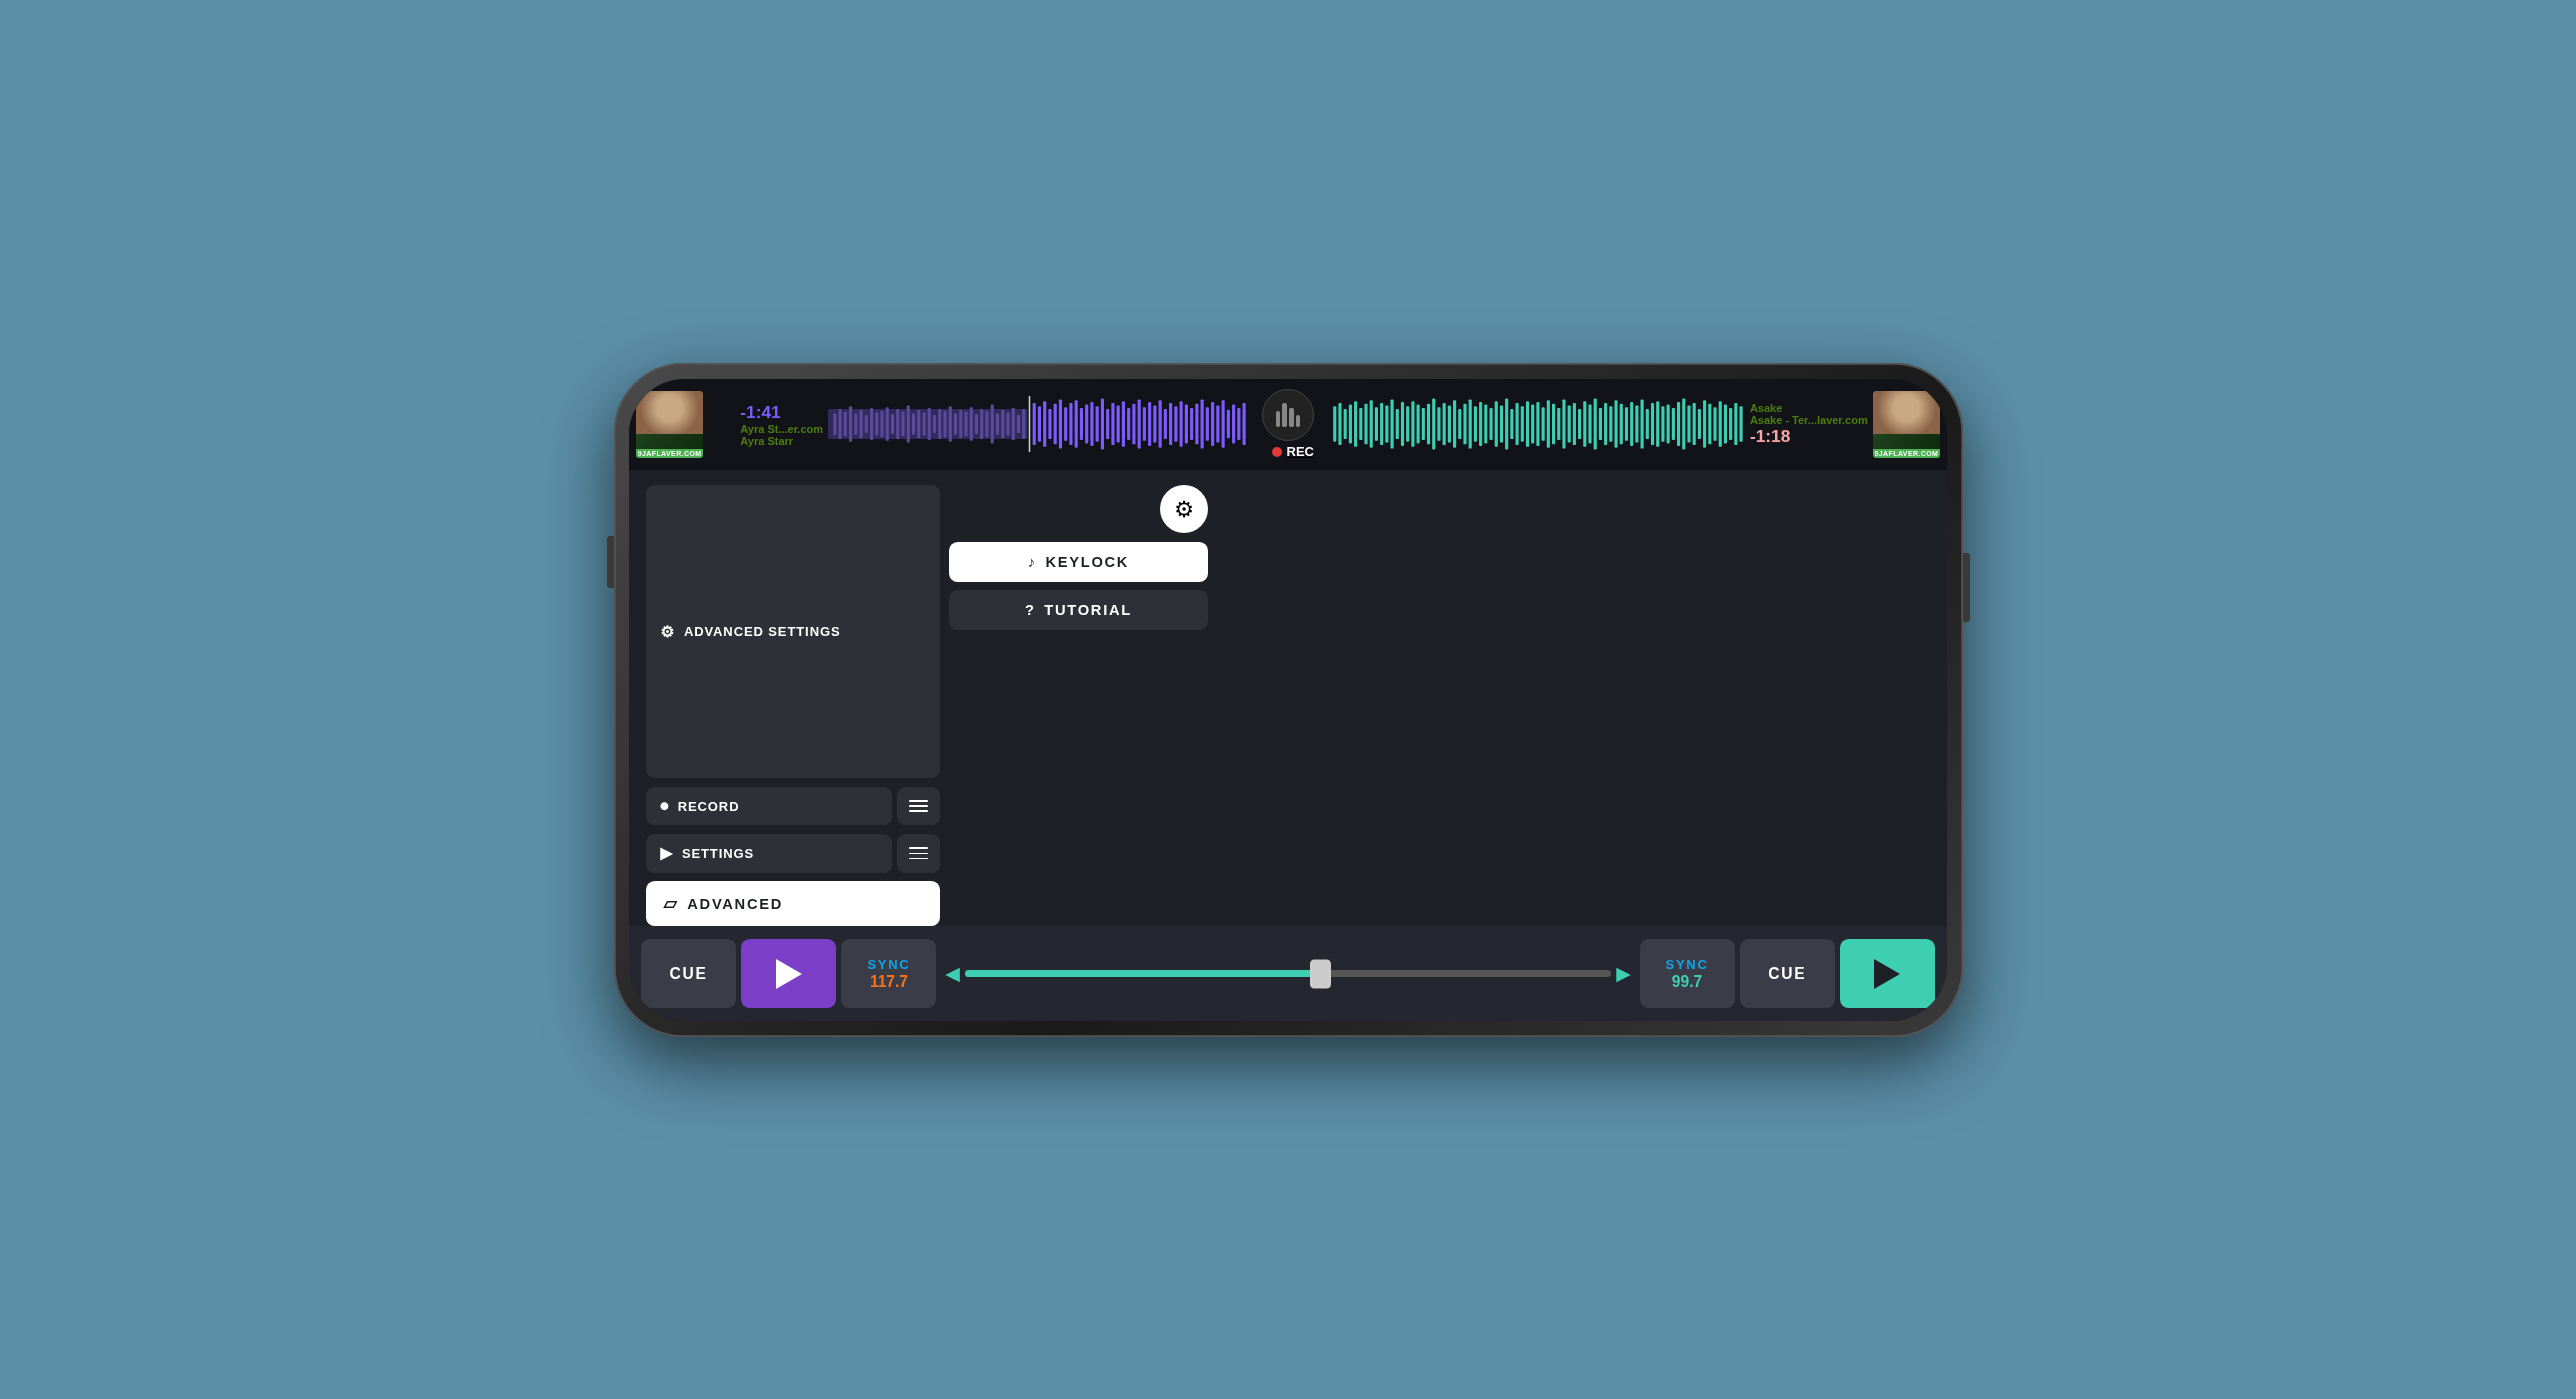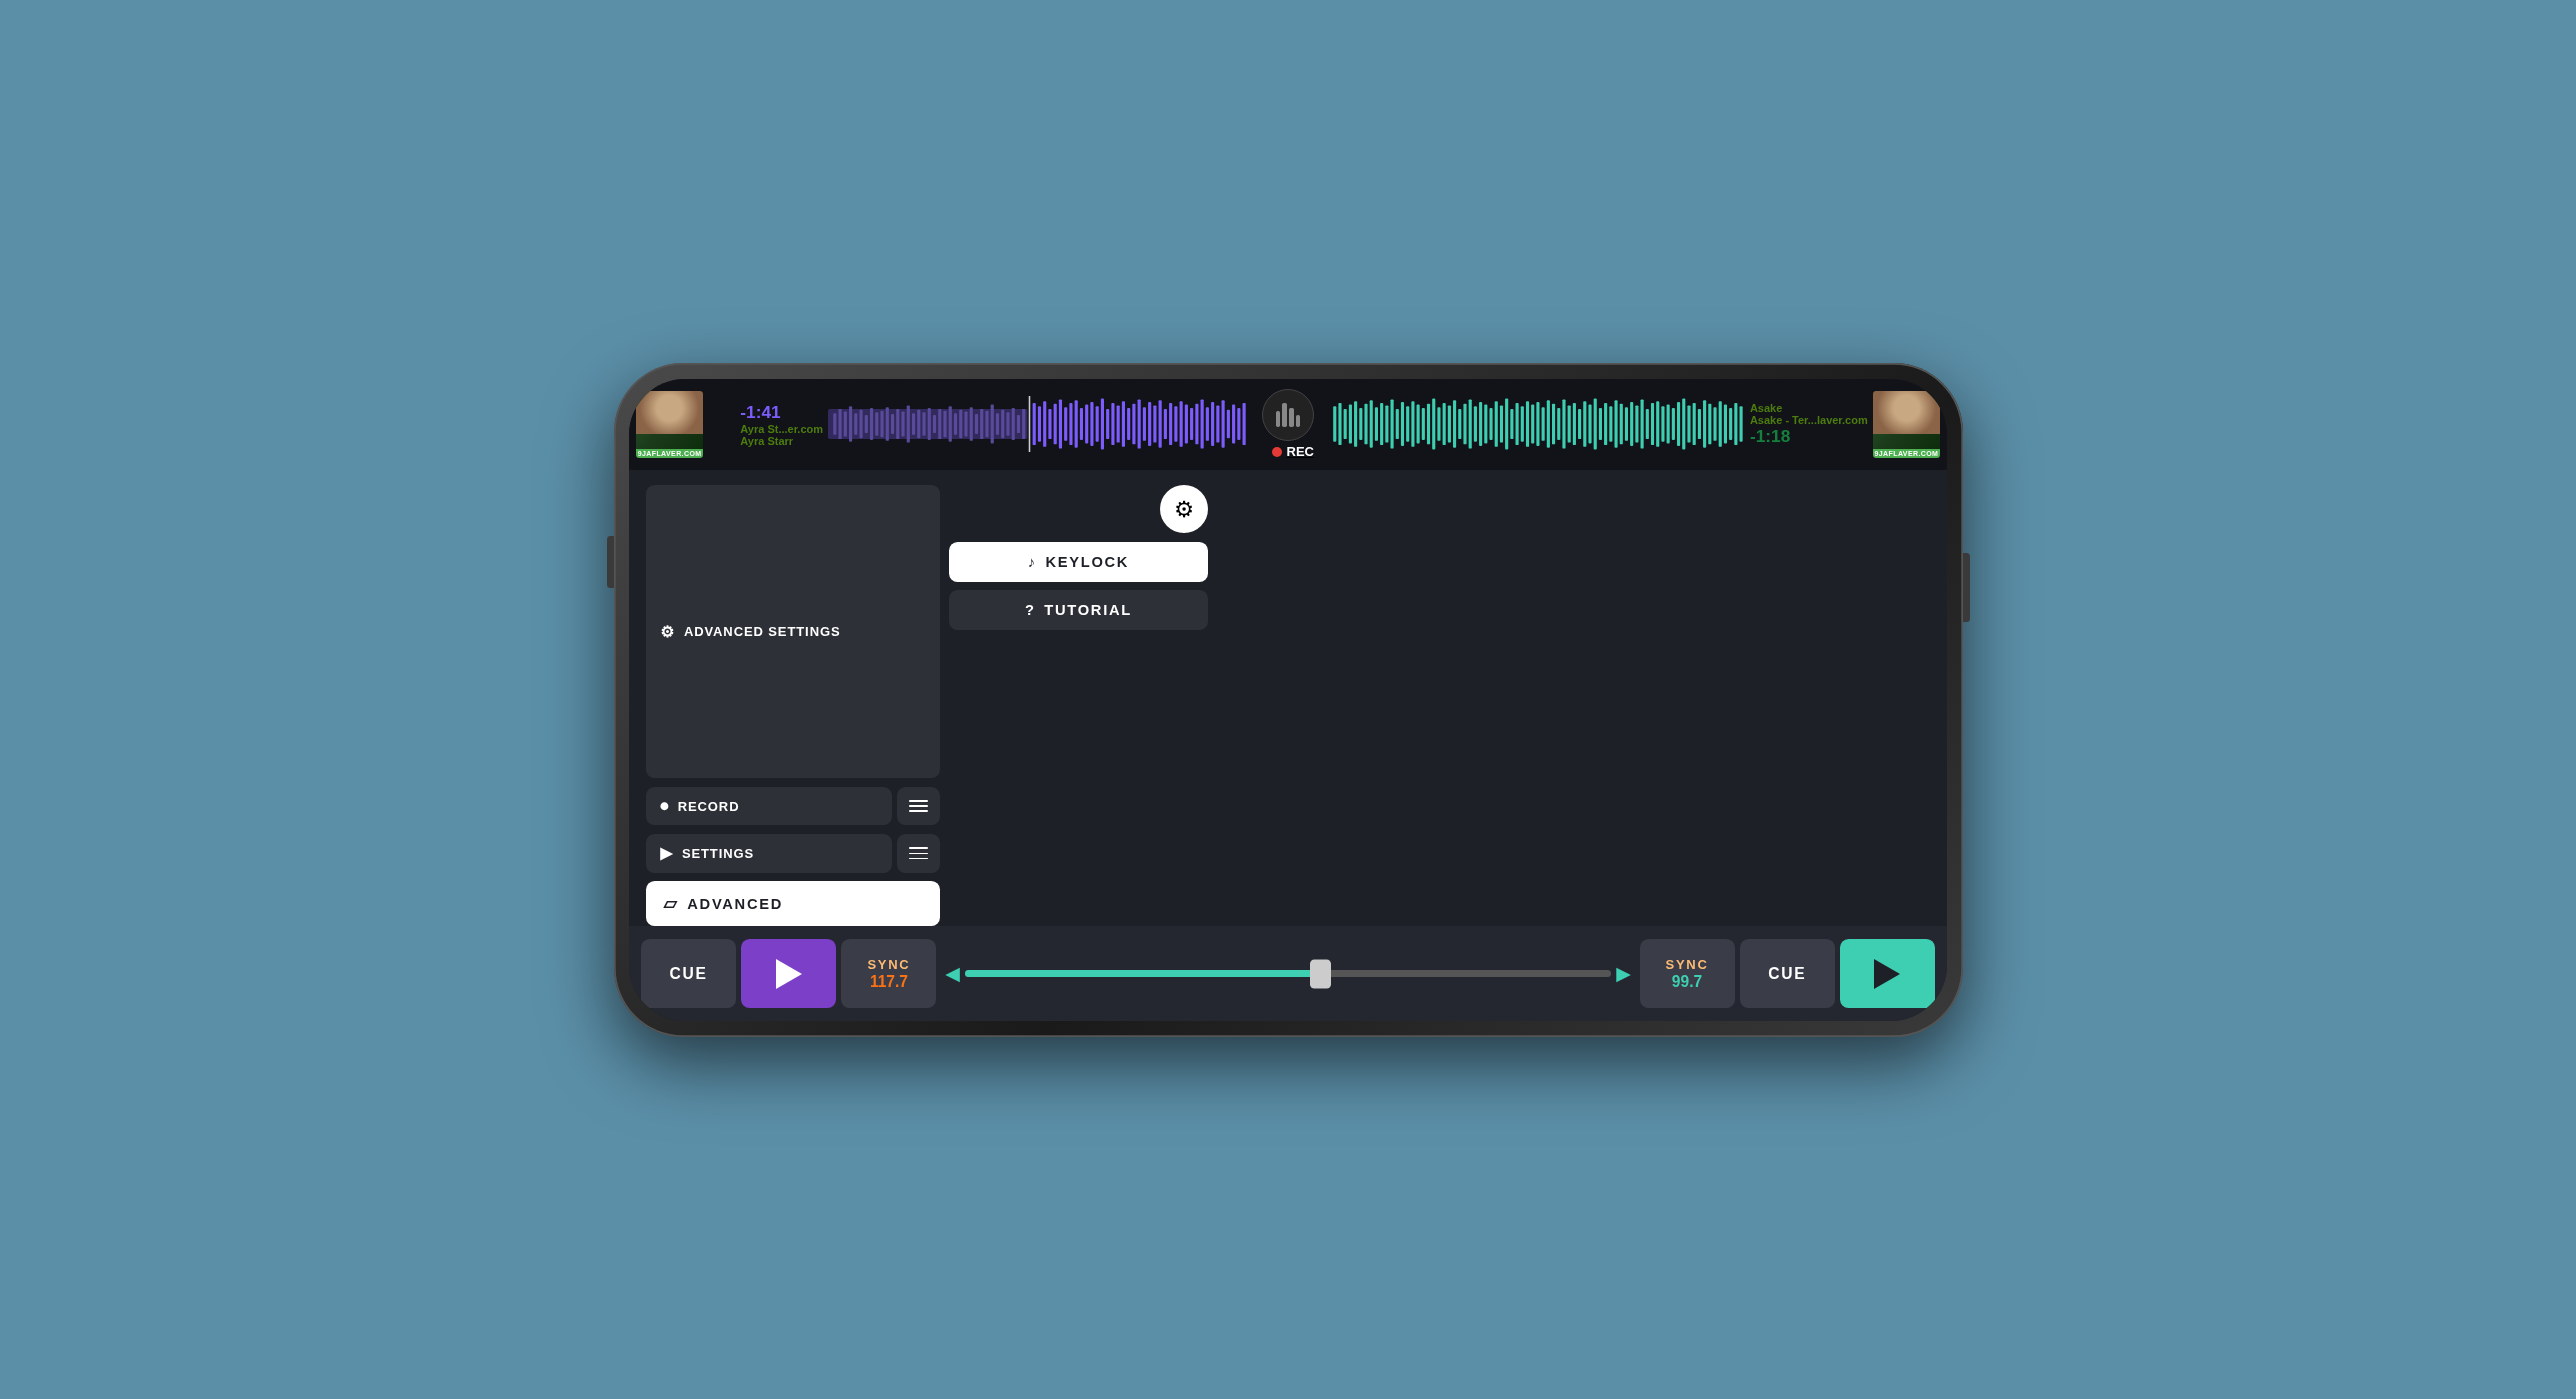--- a/index.html
+++ b/index.html
@@ -465,21 +465,21 @@
       align-items: center;
       justify-content: center;
       flex-shrink: 0;
       cursor: pointer;
     }
 
     .sync-label {
       font-size: 13px;
       font-weight: bold;
       letter-spacing: 1.7px;
-      color: #fdba74;
+      color: #0ea5e9;
     }
 
     .sync-bpm {
       font-size: 15.6px;
       font-weight: bold;
       color: #f97316;
       margin-top: 1.7px;
     }
 
     .sync-bpm.right-bpm {
@@ -538,21 +538,21 @@
       width: 95px;
       height: 69px;
       display: flex;
       align-items: center;
       justify-content: center;
       flex-shrink: 0;
     }
 
     
     .deck-time.right {
-      color: #15803d;
+      color: #fca5a5;
     }
 
     .right-deck-text {
       padding: 0 5.2px;
       flex-shrink: 0;
       display: flex;
       flex-direction: column;
       align-items: flex-start;
     }
   </style>

